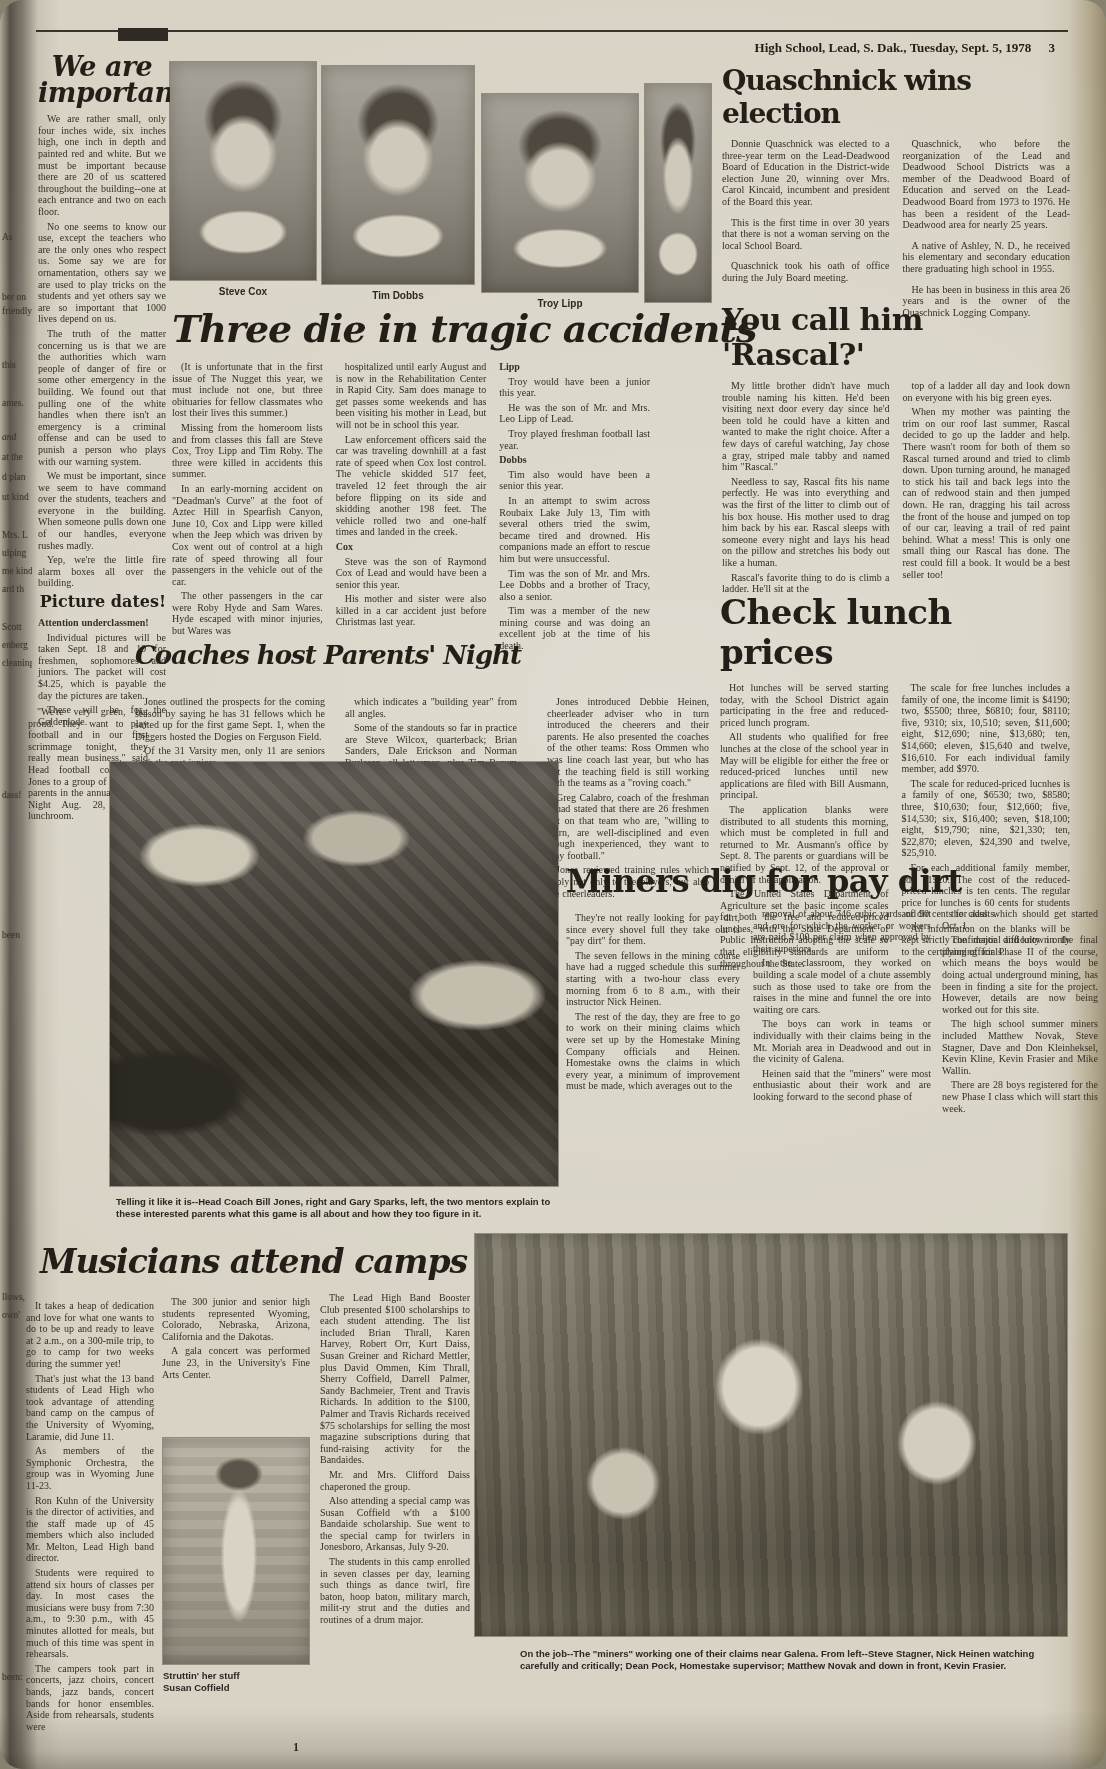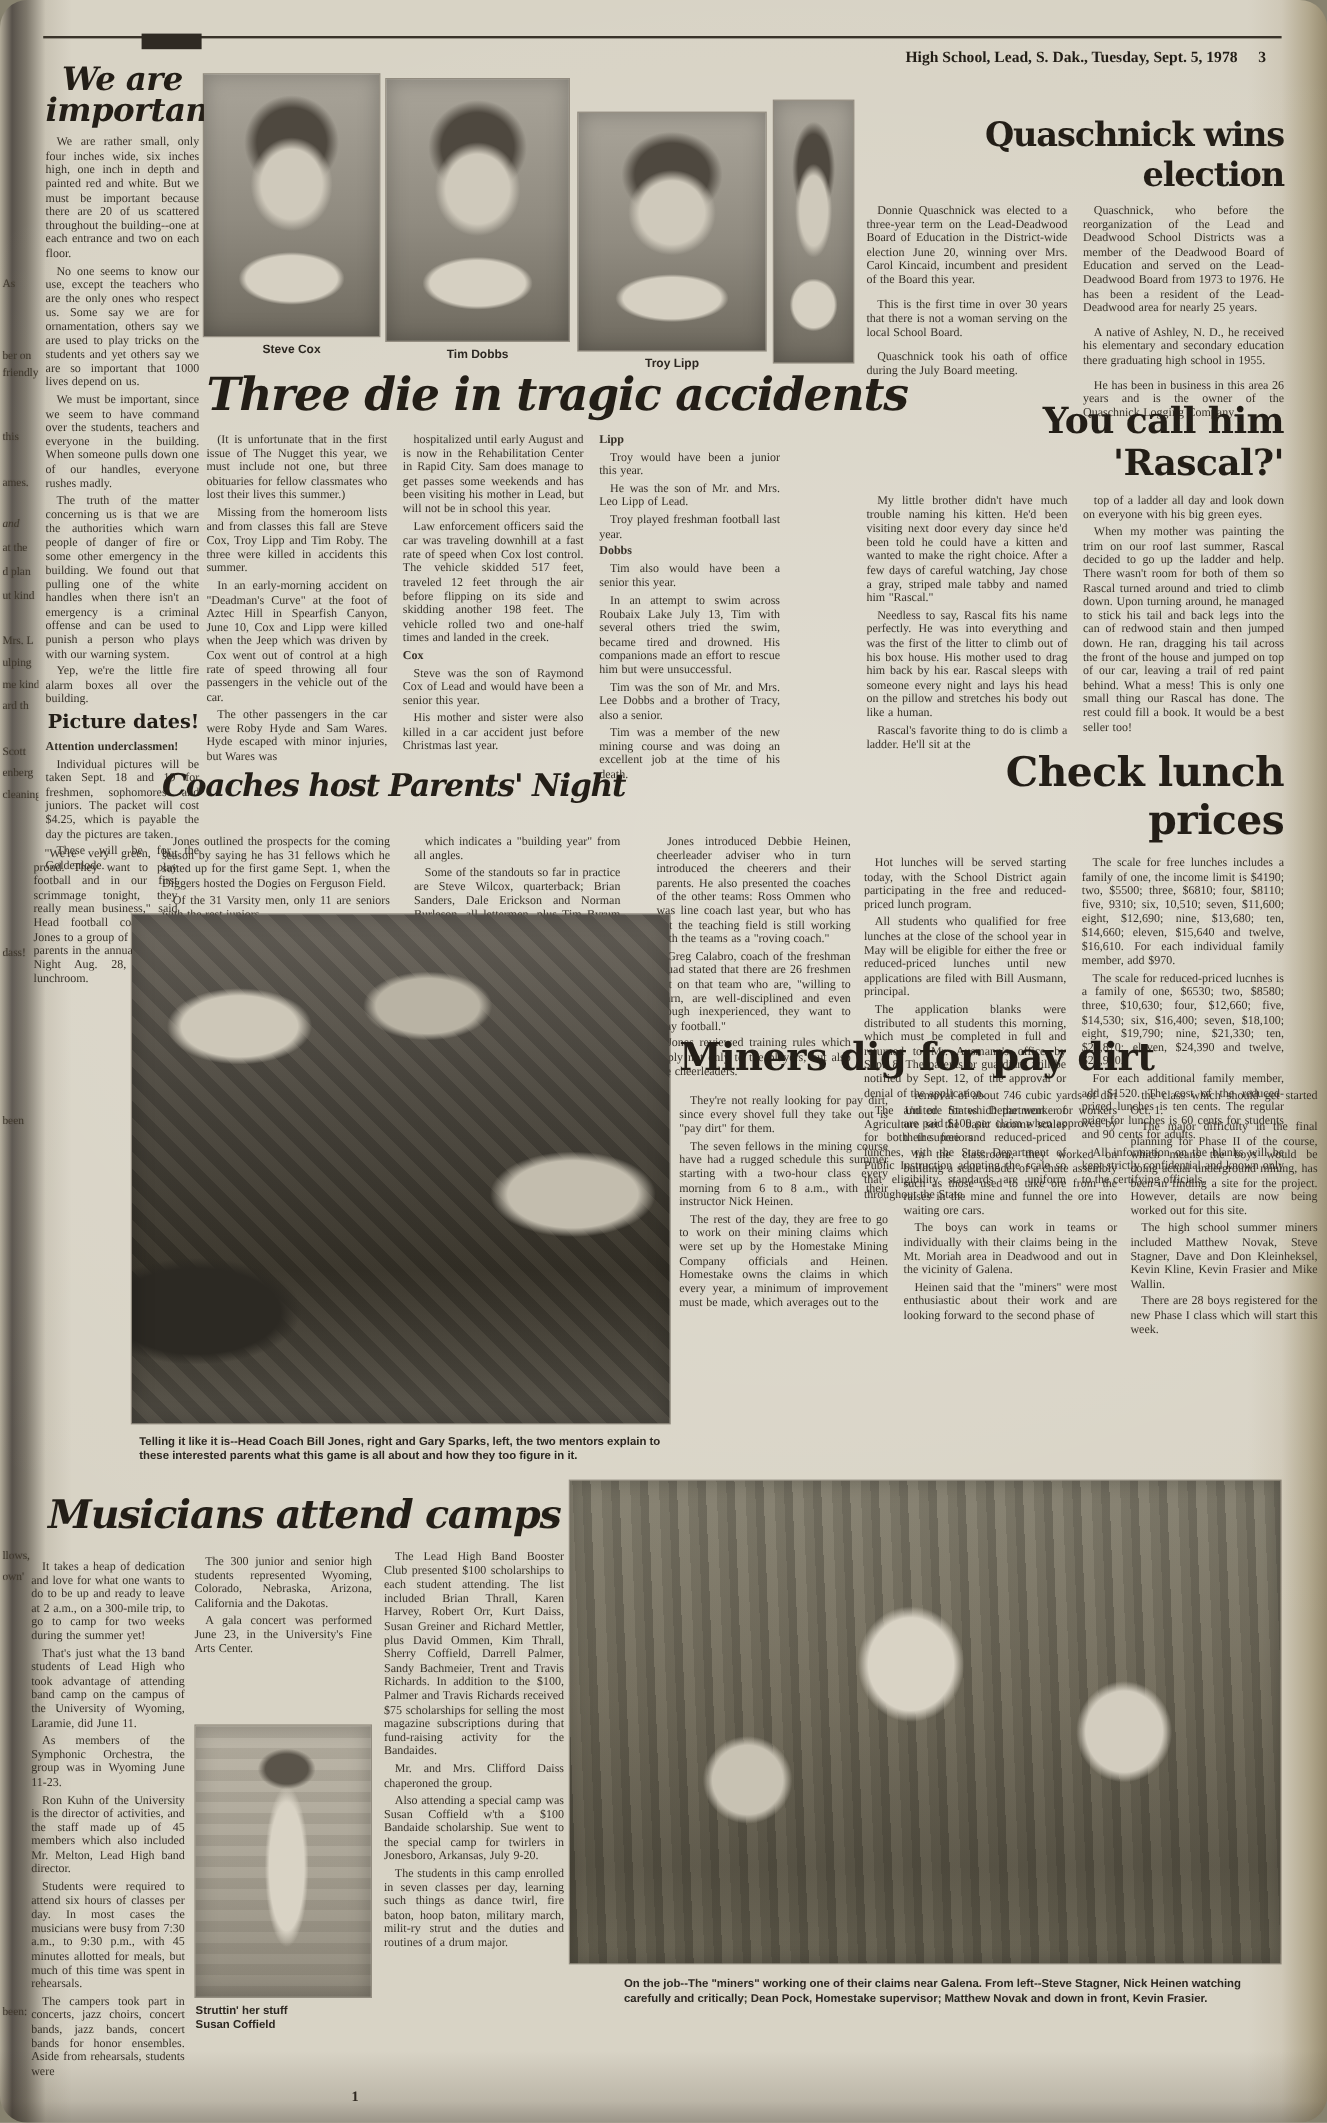--- a/index.html
+++ b/index.html
@@ -26,21 +26,21 @@
   
   .body-text p{
     margin:0 0 3px 0; font-size:10px; line-height:1.16; text-align:justify;
     text-indent:9px; color:var(--ink-soft); word-spacing:.5px;
   }
   .spaced p{margin-bottom:9px;}
   .subhead{font-weight:bold; text-indent:0 !important;}
   .cols{display:flex; gap:13px;}
   .cols > div{flex:1 1 0; min-width:0;}
   h1,h2,h3{margin:0; font-weight:bold; color:var(--ink); font-family:"DejaVu Serif","Liberation Serif",serif;}
-  .hl-center{text-align:right;margin-top:32px;}
+  .hl-center{text-align:left;}
   
   .hl-weare{font-size:27px; line-height:.95; text-align:center; font-style:italic; letter-spacing:-.5px;}
   .hl-picture{font-size:16px; margin-bottom:6px;text-align:right;}
   .hl-quasch{font-size:28px; letter-spacing:-1px; margin-bottom:8px;}
   .hl-accidents{font-size:38px; font-style:italic; letter-spacing:-1px; margin-bottom:10px; white-space:nowrap;}
   .hl-rascal{font-size:30px; letter-spacing:-.5px; margin-bottom:8px;}
   .hl-lunch{font-size:34px; letter-spacing:-.5px; margin-bottom:10px;}
   .hl-coaches{font-size:26px; font-style:italic; letter-spacing:-1px;}
   .hl-miners{font-size:32px; letter-spacing:-.5px;}
   .hl-musicians{font-size:33px; font-style:italic; letter-spacing:-1px;}
@@ -135,22 +135,22 @@
       <div class="gutter-frag" style="top: 1292px;">llows,</div>
       <div class="gutter-frag" style="top: 1310px;">own'</div>
       <div class="gutter-frag" style="top: 1672px;">been:</div>
     </div>
 
   <div class="abs" style="left:38px; top:54px; width:128px;">
     <h2 class="hl-weare">We are important</h2>
     <div class="body-text" style="margin-top:8px;">
         <p>We are rather small, only four inches wide, six inches high, one inch in depth and painted red and white. But we must be important because there are 20 of us scattered throughout the building--one at each entrance and two on each floor.</p>
         <p>No one seems to know our use, except the teachers who are the only ones who respect us. Some say we are for ornamentation, others say we are used to play tricks on the students and yet others say we are so important that 1000 lives depend on us.</p>
+        <p>The truth of the matter concerning us is that we are the authorities which warn people of danger of fire or some other emergency in the building. We found out that pulling one of the white handles when there isn't an emergency is a criminal offense and can be used to punish a person who plays with our warning system.</p>
         <p>We must be important, since we seem to have command over the students, teachers and everyone in the building. When someone pulls down one of our handles, everyone rushes madly.</p>
-        <p>The truth of the matter concerning us is that we are the authorities which warn people of danger of fire or some other emergency in the building. We found out that pulling one of the white handles when there isn't an emergency is a criminal offense and can be used to punish a person who plays with our warning system.</p>
         <p>Yep, we're the little fire alarm boxes all over the building.</p>
       </div>
     <h3 class="hl-picture">Picture dates!</h3>
     <div class="body-text">
       <p class="subhead">Attention underclassmen!</p>
       <div>
           <p>Individual pictures will be taken Sept. 18 and 19 for freshmen, sophomores and juniors. The packet will cost $4.25, which is payable the day the pictures are taken.</p>
           <p>These will be for the Goldenlode.</p>
         </div>
     </div>

